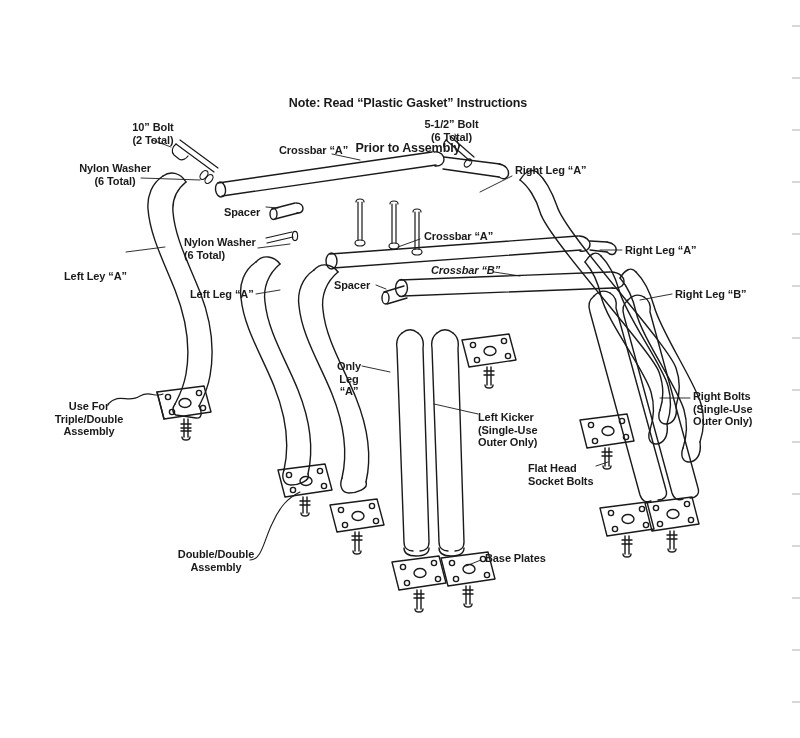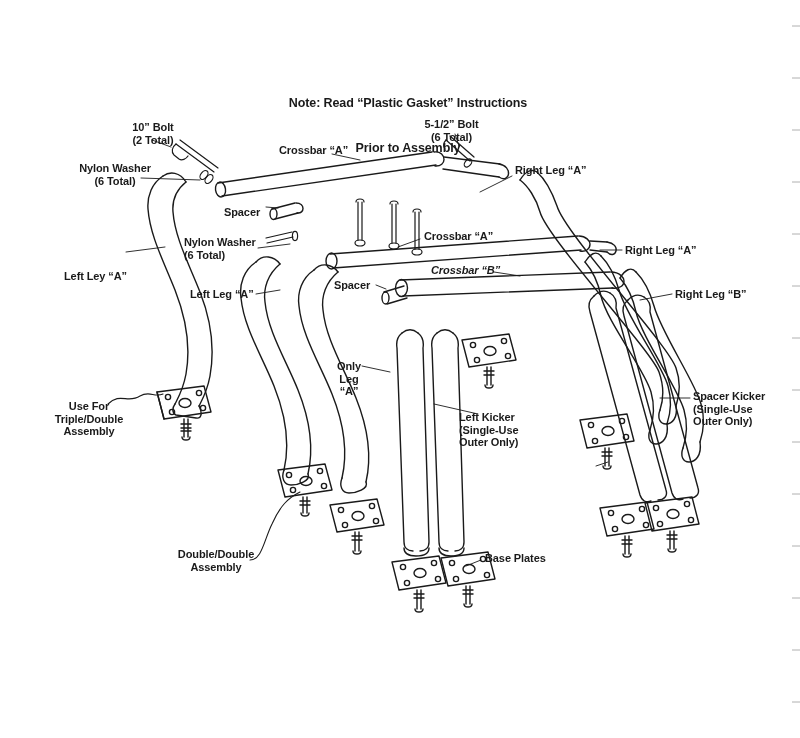--- a/index.html
+++ b/index.html
@@ -340,32 +340,34 @@
   <div class="label left" style="left:675px; top:288px; width:100px;"><span>Right Leg “B”</span></div>
 
   <div class="label left" style="left:190px; top:288px; width:100px;"><span>Left Leg “A”</span></div>
 
   <div class="label left" style="left:334px; top:279px; width:60px;"><span>Spacer</span></div>
 
   <div class="label" style="left:327px; top:360px; width:44px;"><span>Only
 Leg
 “A”</span></div>
 
-  <div class="label left" style="left:459px; top:411px; width:110px;"><span>Left Kicker
+  <div class="label left" style="left:478px; top:411px; width:110px;"><span>Left Kicker
 (Single-Use
 Outer Only)</span></div>
 
-  <div class="label left" style="left:693px; top:390px; width:105px;"><span>Spacer Kicker
+  <div class="label left" style="left:693px; top:390px; width:105px;"><span>Right Bolts
 (Single-Use
 Outer Only)</span></div>
 
   <div class="label" style="left:34px; top:400px; width:110px;"><span>Use For
 Triple/Double
 Assembly</span></div>
 
+  <div class="label left" style="left:528px; top:462px; width:110px;"><span>Flat Head
+Socket Bolts</span></div>
 
   <div class="label left" style="left:485px; top:552px; width:100px;"><span>Base Plates</span></div>
 
   <div class="label" style="left:156px; top:548px; width:120px;"><span>Double/Double
 Assembly</span></div>
 
   <svg class="edge-ticks" viewBox="0 0 10 738" xmlns="http://www.w3.org/2000/svg">
     <g stroke="#b0b0b0" stroke-width="1">
       <path d="M2,26 L10,26"></path>
         <path d="M2,78 L10,78"></path>

